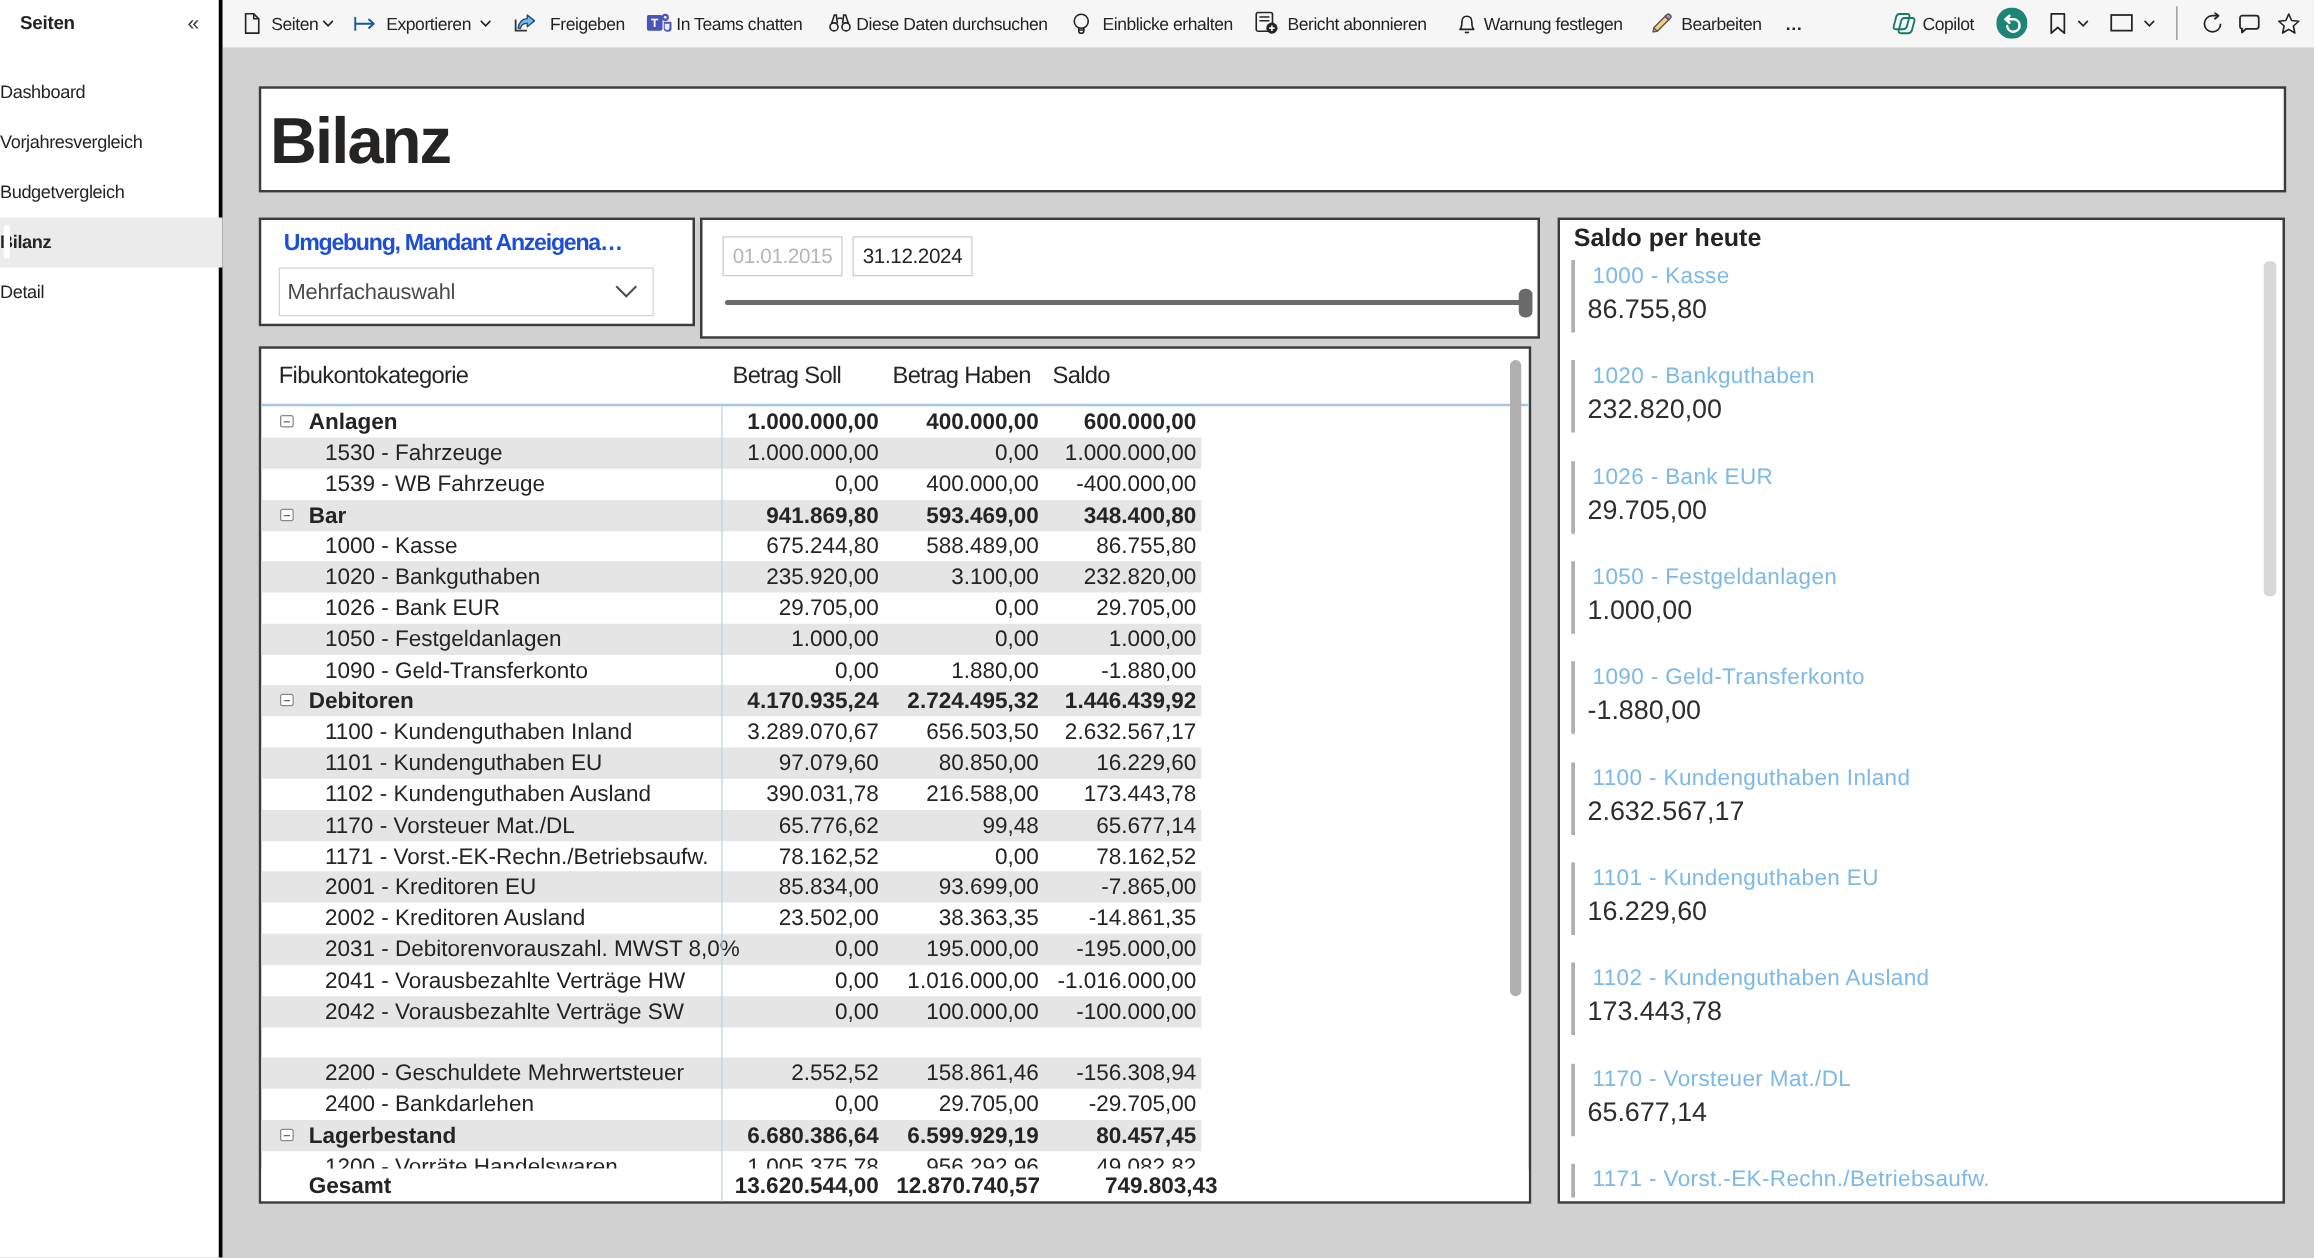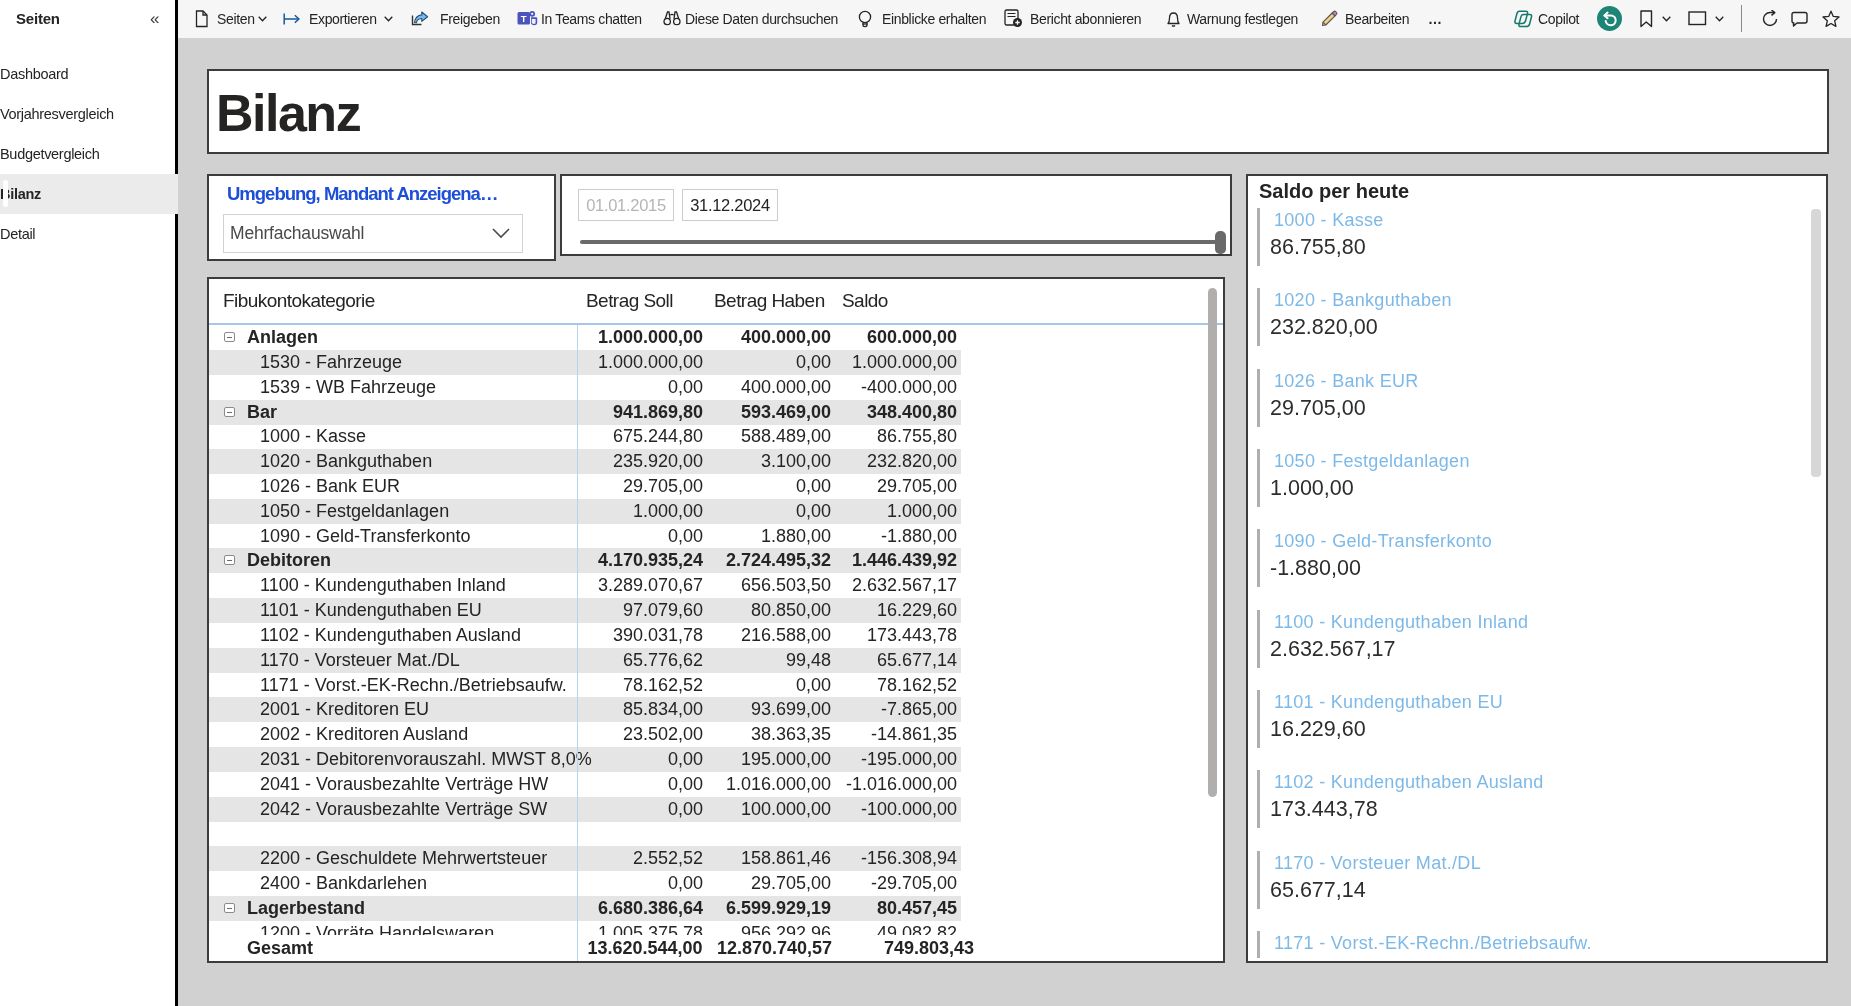--- a/index.html
+++ b/index.html
@@ -14,21 +14,21 @@
 .tbt { position:absolute; top:0; height:38px; line-height:38px; font-size:14px; letter-spacing:-0.35px; color:#252423; white-space:nowrap; }
 .tbi { position:absolute; }
 #canvas { position:absolute; left:178px; top:38px; width:1673px; height:968px; background:#d1d1d1; }
 .card { position:absolute; background:#ffffff; border:2px solid #3c3c3b; }
 #titlecard { left:29px; top:31px; width:1622px; height:85px; }
 #titlecard span { position:absolute; left:7px; top:12px; font-size:52px; font-weight:700; color:#252423; letter-spacing:-1.5px; }
 #slicercard { left:29px; top:136px; width:349px; height:87px; }
 #slicer-title { position:absolute; left:18px; top:7px; font-size:18.5px; font-weight:700; color:#1d4ed8; letter-spacing:-1px; }
 #slicer-box { position:absolute; left:14px; top:38px; width:300px; height:39px; border:1px solid #d2d2d2; }
 #slicer-box span { position:absolute; left:6px; top:8px; font-size:17.5px; color:#4a4a4a; letter-spacing:-0.2px; }
-#datecard { left:382px; top:136px; width:672px; height:82px; }
+#datecard { left:382px; top:136px; width:672px; height:97px; }
 .datebox { position:absolute; top:13px; width:96px; height:32px; border:1px solid #cccccc; font-size:16.5px; letter-spacing:-0.3px; text-align:center; line-height:31px; }
 #track { position:absolute; left:18px; top:64px; width:644px; height:4px; background:#6a6a6a; border-radius:2px; }
 #thumb { position:absolute; left:653px; top:55px; width:11px; height:23px; background:#6a6a6a; border-radius:5px; }
 #tablecard { left:29px; top:239px; width:1018px; height:686px; overflow:hidden; }
 #thead { position:absolute; left:0; top:0; width:1014px; height:45px; }
 .th { position:absolute; top:0; height:45px; line-height:43px; font-size:19px; letter-spacing:-0.55px; color:#252423; }
 #hline { position:absolute; left:0; top:44px; width:1014px; height:2px; background:#a5c6e6; }
 #vline { position:absolute; left:368px; top:46px; width:1px; height:637px; background:#b9d3ec; z-index:3; }
 #rows { position:absolute; left:0; top:46px; width:1014px; height:610px; overflow:hidden; }
 .r { position:absolute; left:0; width:752px; height:25px; }
@@ -336,21 +336,21 @@
         </div>
 <div class="r" style="top:595.7px;">
           <div class="c1">1200 - Vorräte Handelswaren</div>
           <div class="n1">1.005.375,78</div>
           <div class="n2">956.292,96</div>
           <div class="n3">49.082,82</div>
         </div>
     </div>
     <div id="gesamt">
         <div style="left:38px;">Gesamt</div>
-        <div style="left:378px;width:116px;text-align:center;">13.620.544,00</div>
+        <div style="left:378px;width:116px;text-align:right;">13.620.544,00</div>
         <div style="left:508px;width:112px;text-align:right;">12.870.740,57</div>
         <div style="left:656px;width:109px;text-align:right;">749.803,43</div>
       </div>
     <div id="tscroll"></div>
   </div>
   <div class="card" id="saldocard">
     <div id="saldo-title">Saldo per heute</div>
 <div class="sitem" style="top:33.0px;">
         <div class="sbar"></div>
         <div class="slabel">1000 - Kasse</div>

